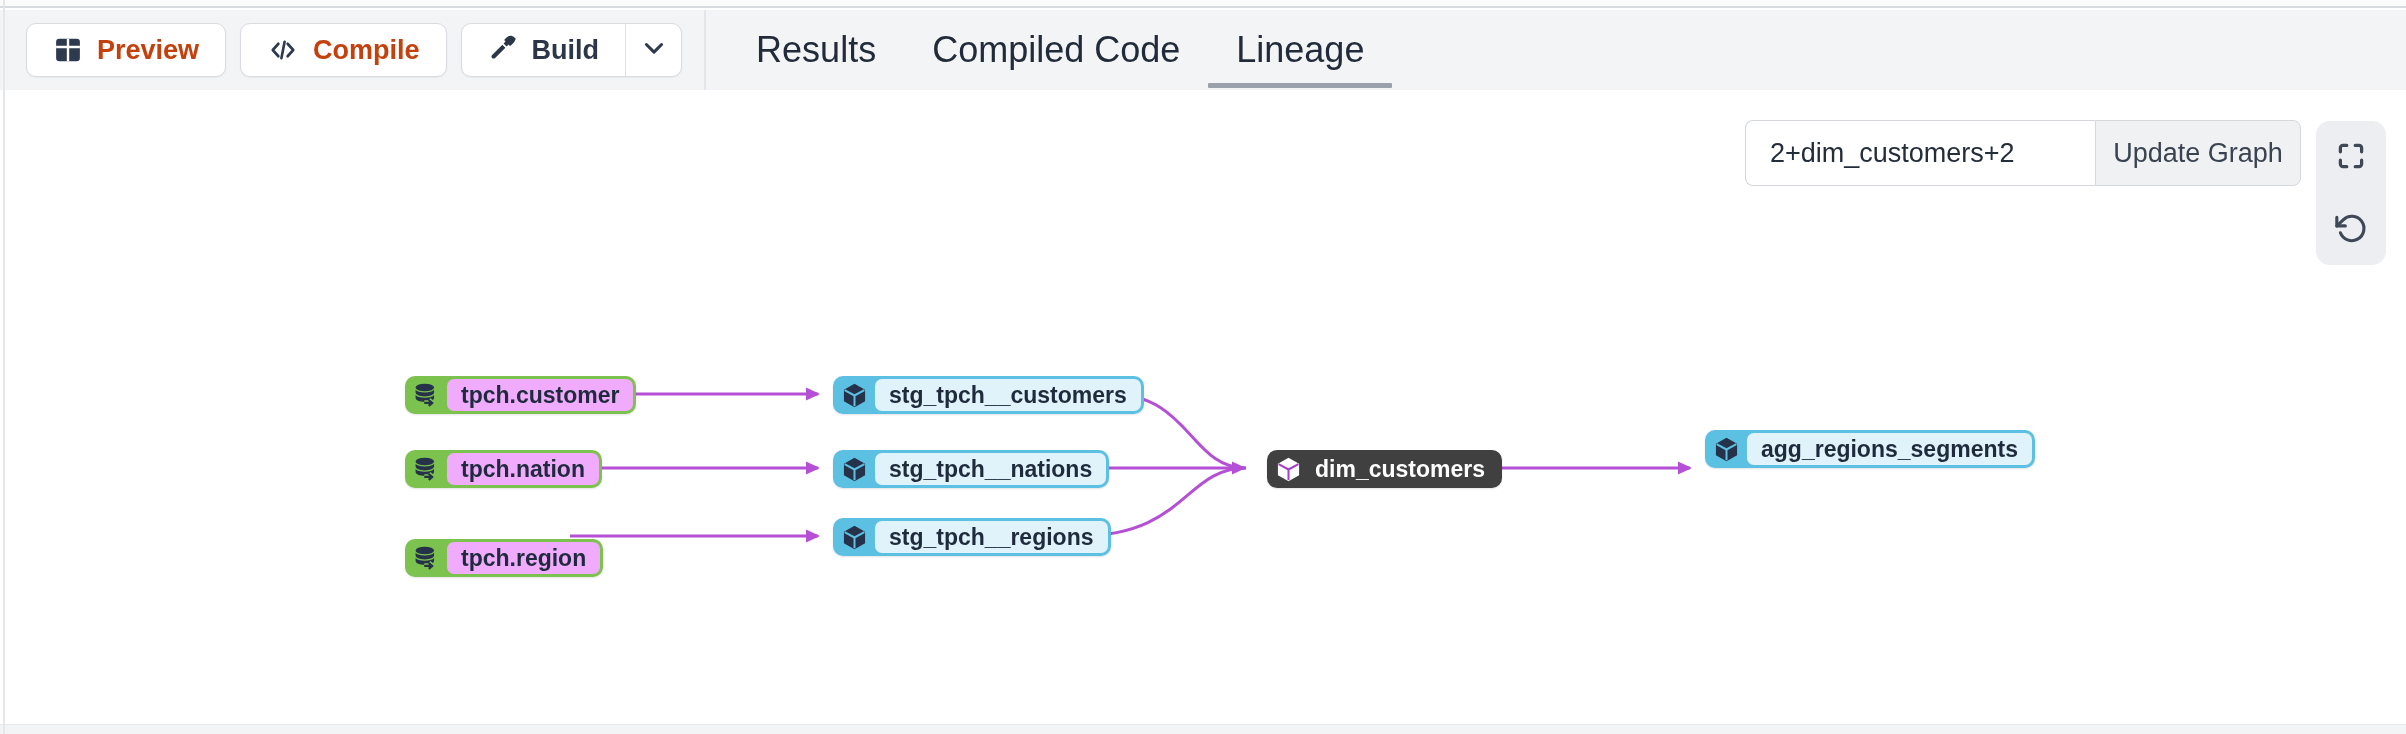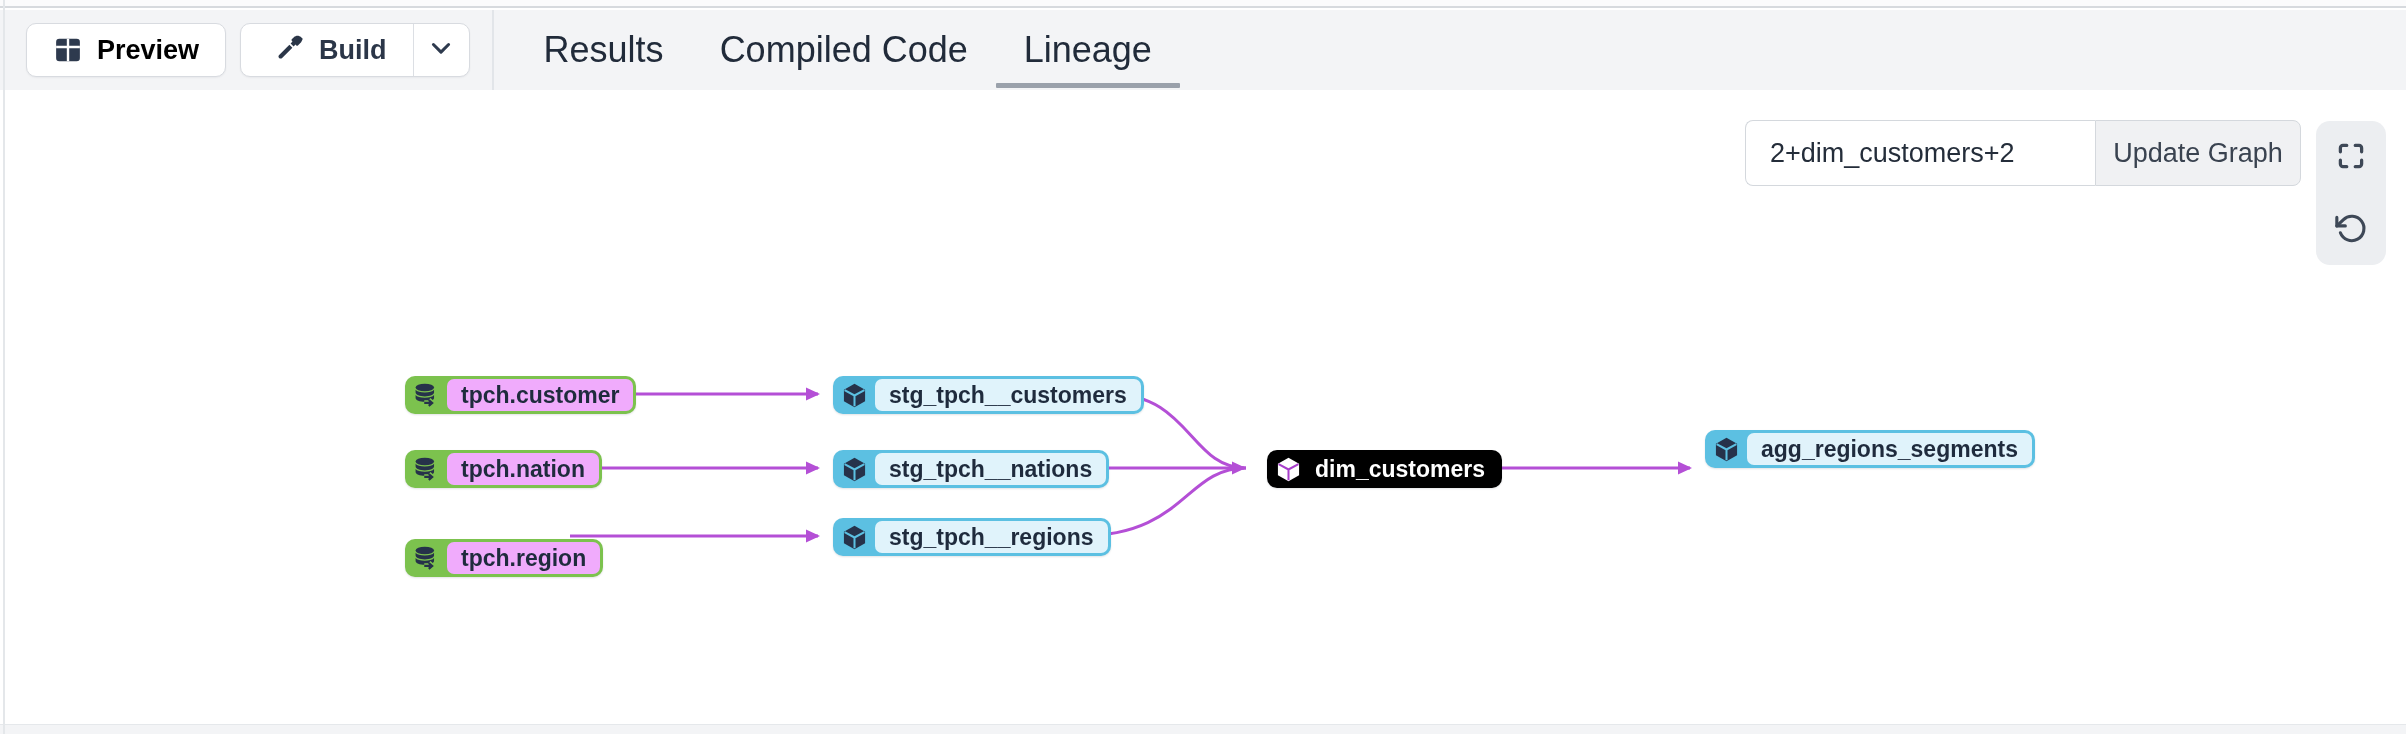--- a/index.html
+++ b/index.html
@@ -14,28 +14,28 @@
                    background:#e4e7ea; z-index:6; }
   .bottom-strip { position:absolute; left:0; top:724px; width:100%; height:10px;
                   background:#f3f4f6; border-top:1px solid #e5e8eb; z-index:5; }
 
   
   .toolbar { position:absolute; left:0; top:10px; width:100%; height:80px;
              background:#f3f4f6; display:flex; align-items:center; z-index:4; }
   .btn-row { display:flex; align-items:center; gap:14px; margin-left:26px; }
   .tbtn { display:flex; align-items:center; gap:14px; height:54px; padding:0 26px;
           background:#fff; border:1px solid #d8dbe0; border-radius:10px;
-          box-shadow:0 1px 2px rgba(16,24,40,.05); color:#000000;
+          box-shadow:0 1px 2px rgba(16,24,40,.05); color:#c2410c;
           font-size:27px; font-weight:600; cursor:pointer; }
   .tbtn .ticon { display:flex; align-items:center; color:#2e3a4e; }
   .split { display:flex; align-items:stretch; height:54px; background:#fff;
            border:1px solid #d8dbe0; border-radius:10px;
            box-shadow:0 1px 2px rgba(16,24,40,.05); overflow:hidden; }
   .split .main { display:flex; align-items:center; gap:14px; padding:0 26px;
-                 color:#2b3648; font-size:27px; font-weight:600; cursor:pointer;margin-left:8px; }
+                 color:#2b3648; font-size:27px; font-weight:600; cursor:pointer; }
   .split .caret { display:flex; align-items:center; justify-content:center;
                   width:56px; border-left:1px solid #dcdfe4; color:#2e3a4e; cursor:pointer; }
   .toolbar-divider { width:0; height:80px; border-left:2px solid #e2e5e9; margin-left:22px; }
 
   .tabs { display:flex; align-items:stretch; height:80px; margin-left:22px; }
   .tab { position:relative; display:flex; align-items:center; padding:0 28px;
          font-size:36px; color:#212b3a; cursor:pointer; }
   .tab.active { font-weight:400; }
   .tab.active::after { content:""; position:absolute; left:0; right:0; bottom:2px;
                        height:5px; background:#9aa1ab; border-radius:1px; }
@@ -71,21 +71,21 @@
   .node .n-icon { display:flex; align-items:center; justify-content:center;
                   width:42px; flex:0 0 42px; }
   .node .n-label { display:flex; align-items:center; padding:0 14px;
                    border-radius:7px; margin:3px 3px 3px 0; }
   .node.source { background:#7cc24e; --tile:#7cc24e; }
   .node.source .n-icon { color:#26324a; }
   .node.source .n-label { background:#f0abfc; }
   .node.model { background:#5cc0e2; --tile:#5cc0e2; }
   .node.model .n-icon { color:#26324a; }
   .node.model .n-label { background:#e0f3fb; }
-  .node.selected { background:#000000; --tile:#a73ecb; }
+  .node.selected { background:#404040; --tile:#a73ecb; }
   .node.selected .n-icon { color:#ffffff; }
   .node.selected .n-label { background:transparent; color:#ffffff; margin-left:0; padding-left:6px; }
 </style>
 </head>
 <body>
 
 <div class="root">
   <div class="top-strip"></div>
   <div class="left-hairline"></div>
 
@@ -95,20 +95,30 @@
       <button class="tbtn">
         <span class="ticon">
           <svg width="30" height="30" viewBox="0 0 24 24">
             <rect x="2.5" y="3" width="19" height="18" rx="2.6" fill="currentColor"></rect>
             <path d="M2.5 9.6 H21.5 M12 3 V21" stroke="#ffffff" stroke-width="1.9" fill="none"></path>
           </svg>
         </span>
         <span>Preview</span>
       </button>
 
+      <button class="tbtn">
+        <span class="ticon">
+          <svg width="32" height="30" viewBox="0 0 24 24" fill="none" stroke="currentColor" stroke-width="2.1" stroke-linecap="round" stroke-linejoin="round">
+            <path d="M8.3 7 L3.8 12 L8.3 17"></path>
+            <path d="M15.7 7 L20.2 12 L15.7 17"></path>
+            <path d="M13.3 5.4 L10.7 18.6"></path>
+          </svg>
+        </span>
+        <span>Compile</span>
+      </button>
 
       <div class="split">
         <div class="main">
           <span class="ticon">
             <svg width="30" height="30" viewBox="0 0 24 24" fill="currentColor">
               <path d="M20.9 8.1l-2.6 2.6c-.3.3-.9.3-1.2 0l-.7-.7-1.5 1.5-2.4-2.4 1.5-1.5-.6-.6c-.3-.3-.3-.9 0-1.2l1.7-1.7c1.6-1.6 4.2-1.6 5.8 0l.9.9c.4.3.4.8.1 1.1z"></path>
               <path d="M11.5 10.1l2.4 2.4-8.2 8.2c-.7.7-1.8.7-2.4 0-.7-.7-.7-1.8 0-2.4l8.2-8.2z"></path>
             </svg>
           </span>
           <span>Build</span>

